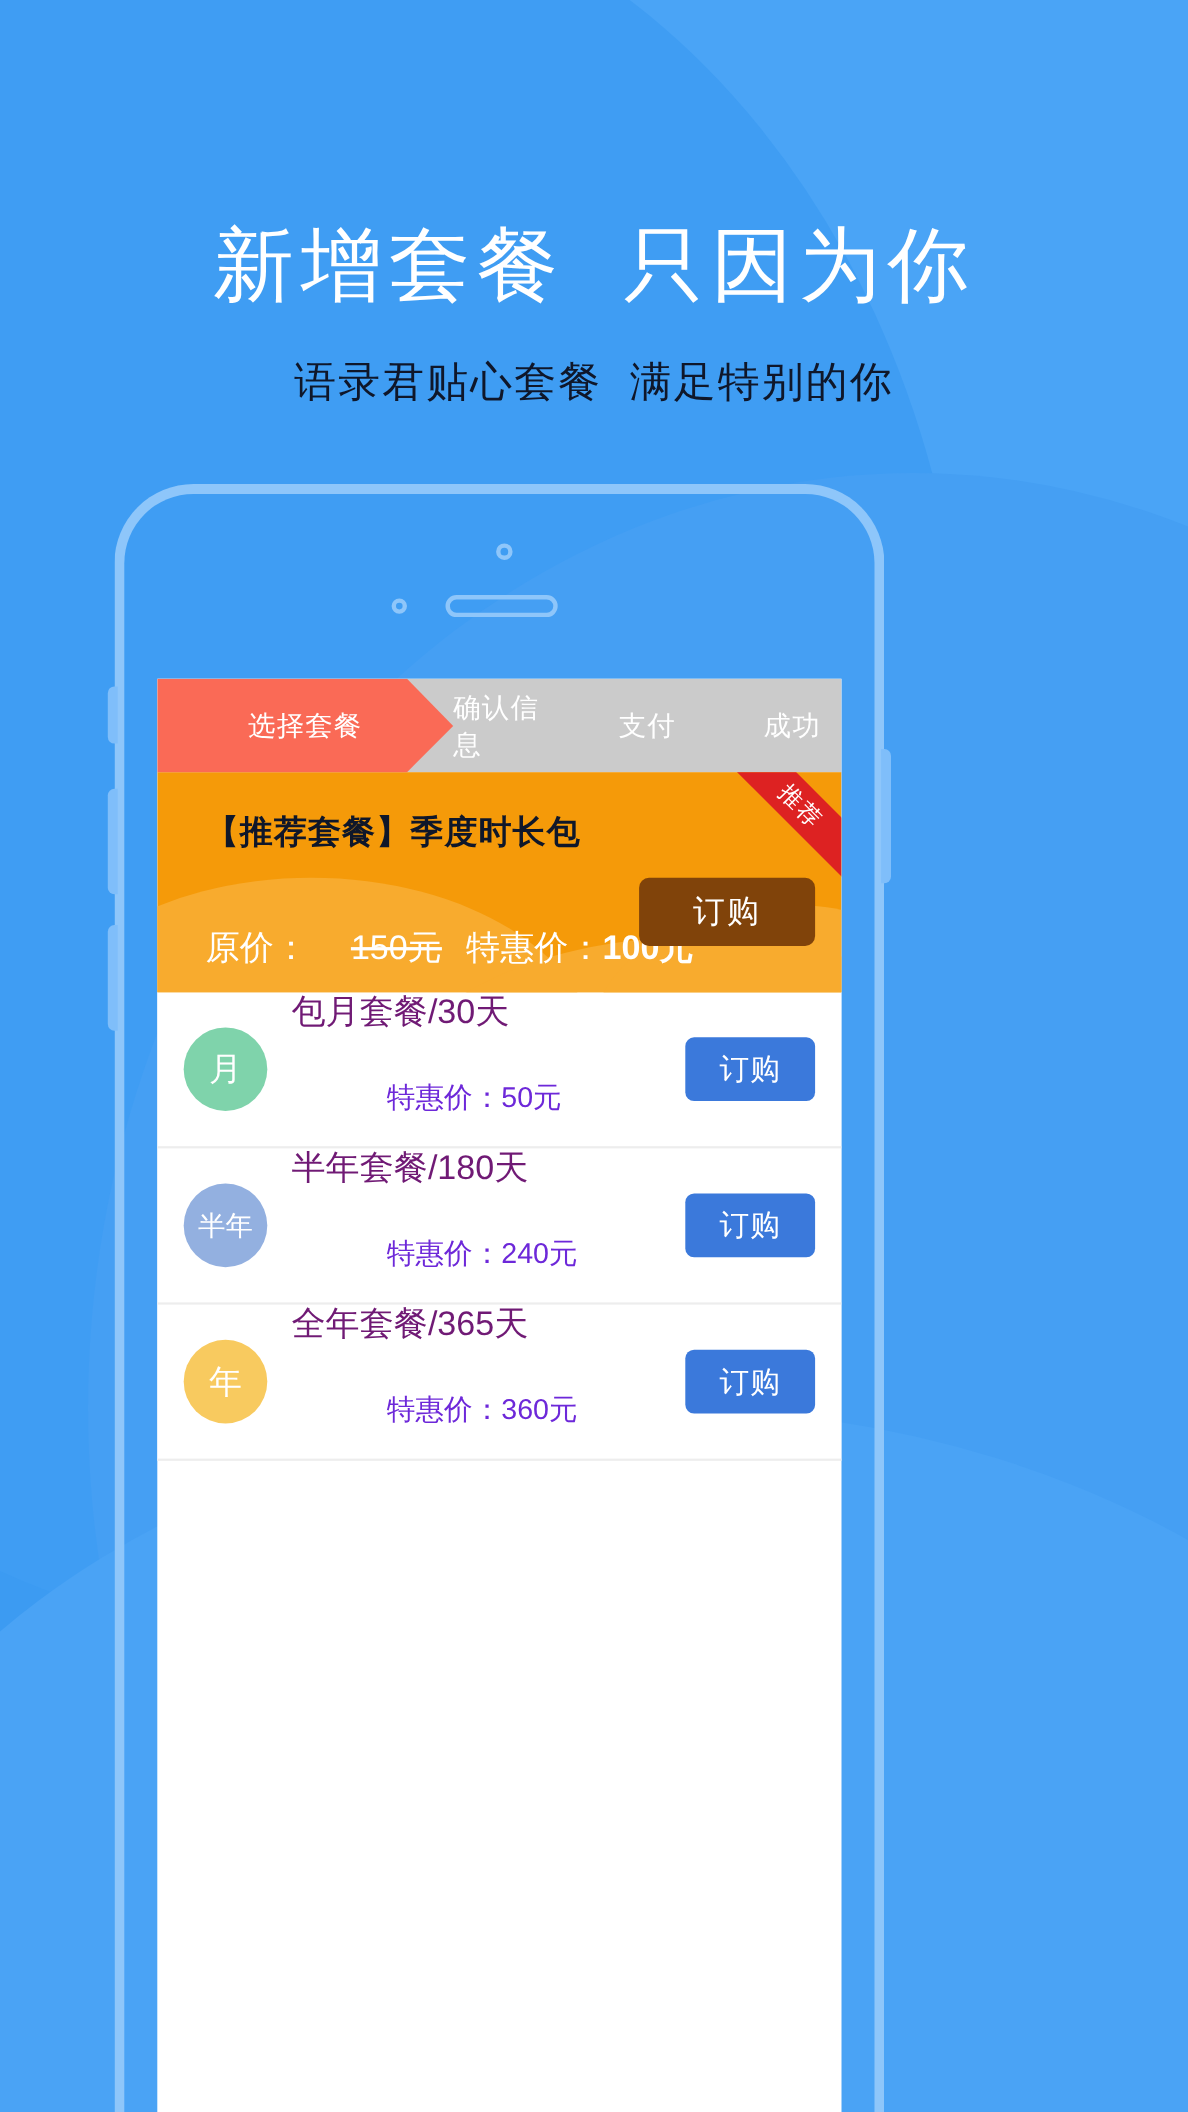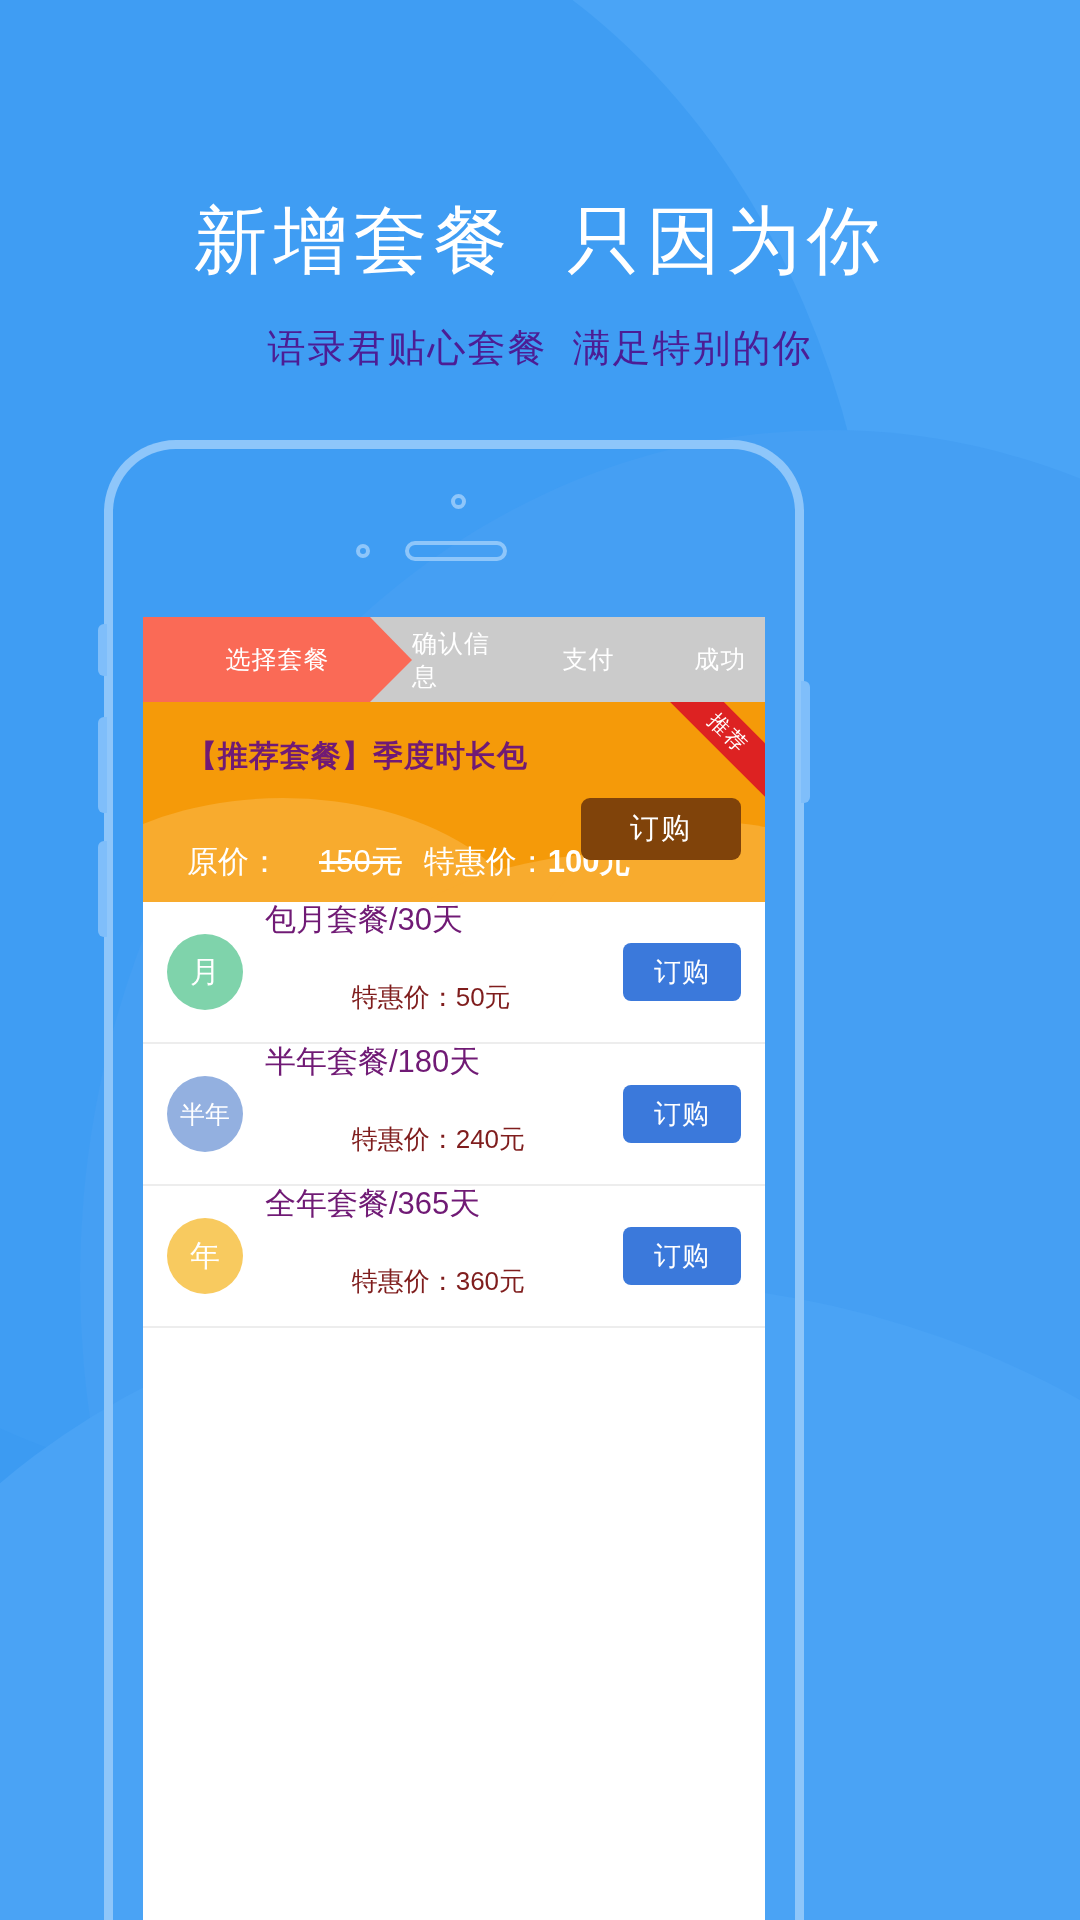--- a/index.html
+++ b/index.html
@@ -71,21 +71,21 @@
   .headline {
     color: #ffffff;
     font-size: 74px;
     line-height: 96px;
     letter-spacing: 6px;
     font-weight: 400;
     white-space: pre;
   }
   .subhead {
     margin-top: 34px;
-    color: #4c1d95;
+    color: #0f172a;
     font-size: 38px;
     line-height: 50px;
     letter-spacing: 2px;
     font-weight: 400;
     white-space: pre;
   }
 
   
   .phone {
     position: absolute;
@@ -220,21 +220,21 @@
     height: 260px;
     border-radius: 50%;
     background: #f8ab2e;
   }
   .promo-body {
     position: relative;
     z-index: 2;
     padding: 34px 0 0 44px;
   }
   .promo-title {
-    color: #701a75;
+    color: #0f172a;
     font-size: 30px;
     font-weight: bold;
     letter-spacing: 1px;
     white-space: pre;
   }
   .promo-price {
     margin-top: 16px;
     color: #ffffff;
     font-size: 31px;
     font-weight: bold;
@@ -314,21 +314,21 @@
     padding-left: 22px;
   }
   .plan-name {
     color: #701a75;
     font-size: 31px;
     letter-spacing: 0px;
     white-space: pre;
   }
   .plan-price {
     margin-top: 8px;
-    color: #7f1d1d;
+    color: #6d28d9;
     font-size: 26px;
     white-space: pre;
   }
   .plan-order-btn {
     flex: 0 0 auto;
     width: 118px;
     height: 58px;
     background: #3b79db;
     border-radius: 8px;
     color: #ffffff;

